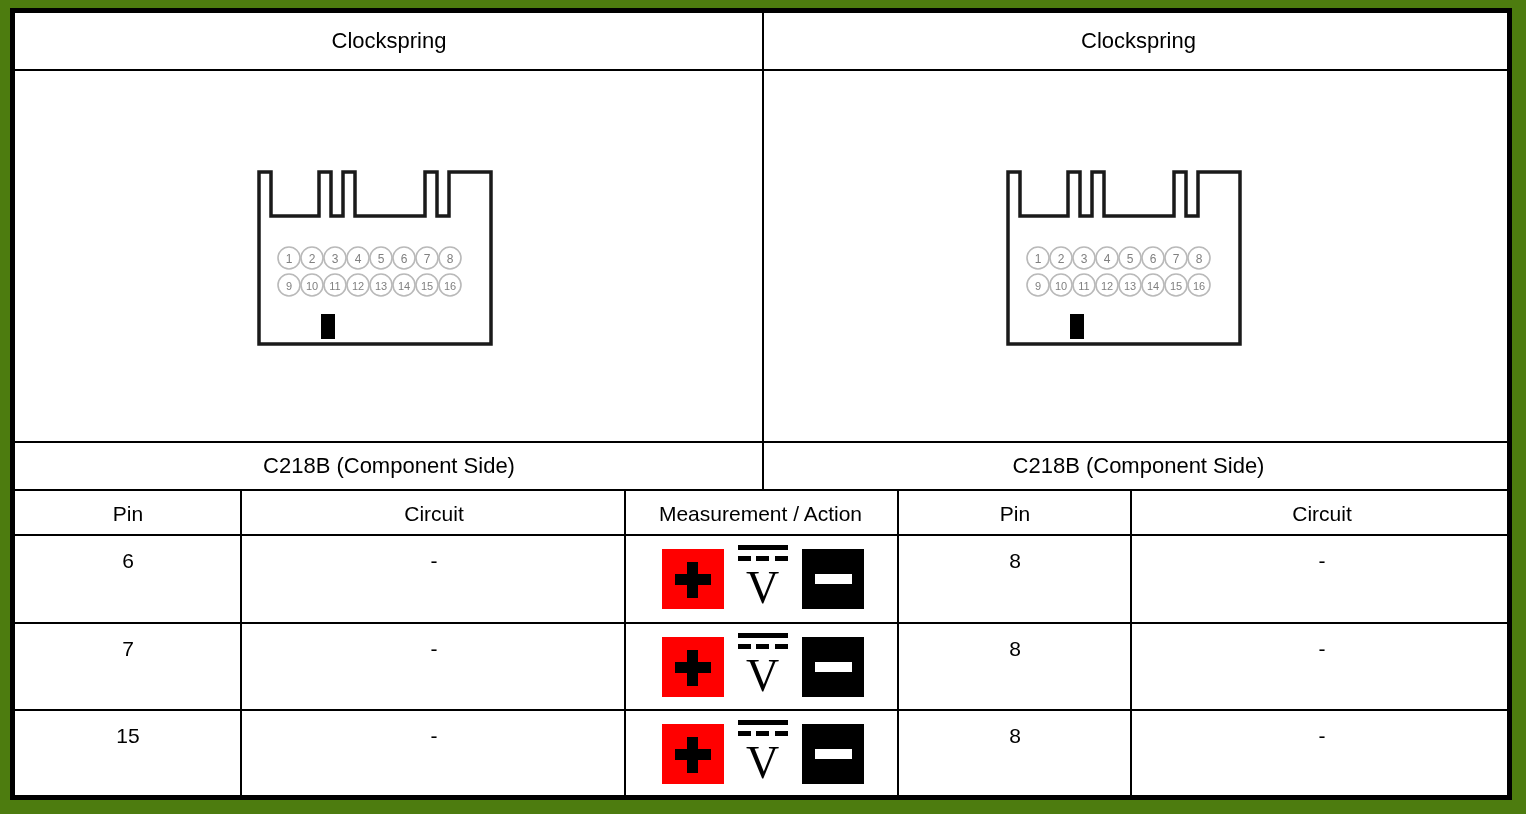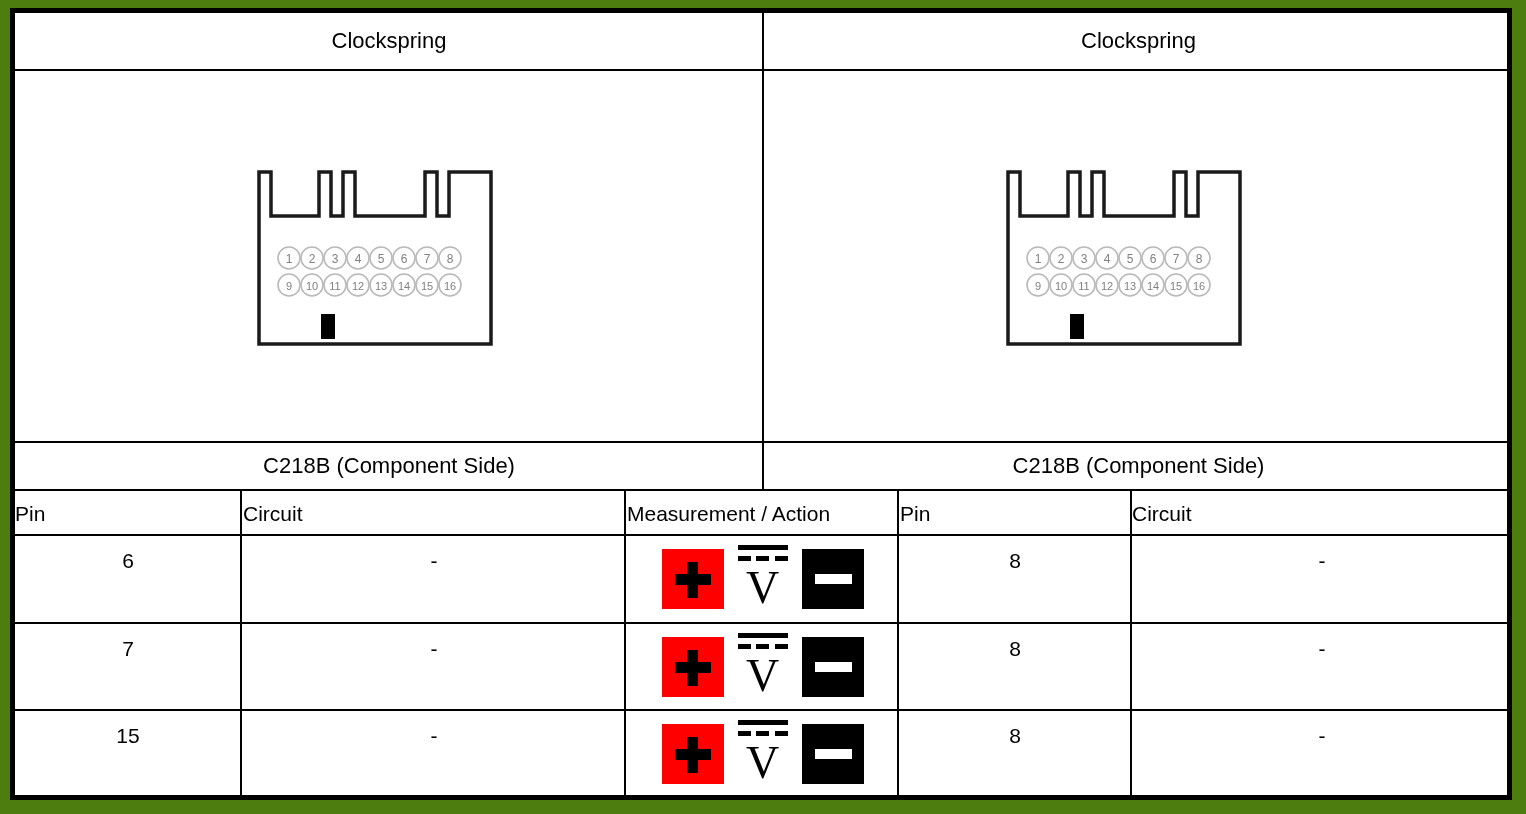--- a/index.html
+++ b/index.html
@@ -79,21 +79,21 @@
   .connector-left  { left: 257px; }
   .connector-right { left: 1006px; }
   .connector-wrap svg { display: block; }
 
   
   .tbl-head-cell {
     position: absolute;
     top: 492px;
     height: 43px;
     line-height: 43px;
-    text-align: left;
+    text-align: center;
     font-size: 21px;
     color: #000000;
     white-space: nowrap;
   }
   .th-pin-l     { left: 15px;   width: 226px; }
   .th-circuit-l { left: 243px;  width: 382px; }
   .th-meas      { left: 627px;  width: 267px; }
   .th-pin-r     { left: 900px;  width: 230px; }
   .th-circuit-r { left: 1132px; width: 380px; }
 

